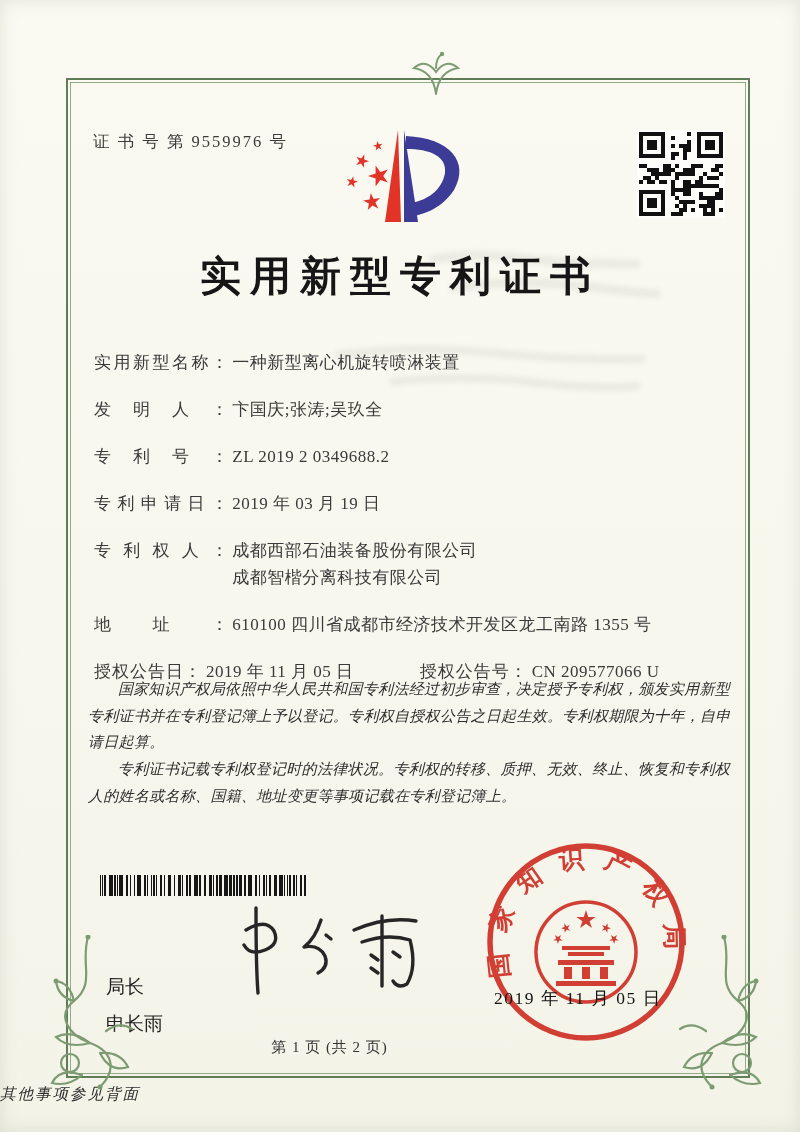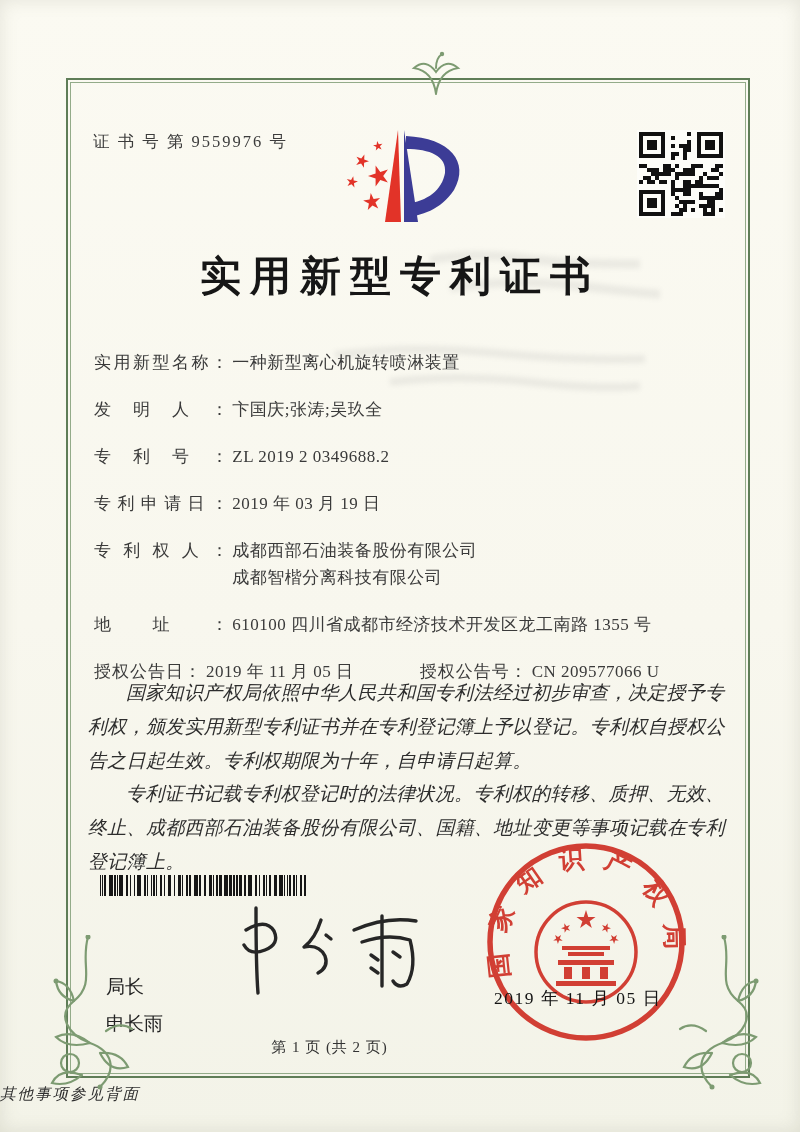--- a/index.html
+++ b/index.html
@@ -37,21 +37,21 @@
     vertical-align:top;color:#3a3a3a;
   }
   .fvalue{display:inline-block;vertical-align:top;white-space:pre-line;letter-spacing:.5px;}
   .grant-row{display:flex;gap:0;line-height:27px;margin-top:2px;}
   .glabel{letter-spacing:1px;}
   .gvalue{margin-left:4px;letter-spacing:.5px;}
   .gpair2{margin-left:66px;}
   
   .body-text{
     position:absolute;left:88px;top:676px;width:648px;
-    font-size:19px;line-height:1.78;font-style:italic;color:#2d2d2d;letter-spacing:.3px;
+    font-size:15px;line-height:1.78;font-style:italic;color:#2d2d2d;letter-spacing:.3px;
   }
   .body-text p{margin:0;text-indent:2em;}
   
   .barcode{position:absolute;left:100px;top:875px;}
   
   .officer{position:absolute;left:106px;top:968px;font-family:"Liberation Sans","DejaVu Sans",sans-serif;
     font-size:19px;color:#222;line-height:37px;}
   .signature{position:absolute;left:222px;top:898px;}
   
   .seal{position:absolute;left:484px;top:840px;opacity:.93;}
@@ -271,21 +271,21 @@
     <div class="grant-row">
       <span class="glabel">授权公告日：</span>
       <span class="gvalue">2019 年 11 月 05 日</span>
       <span class="glabel gpair2">授权公告号：</span>
       <span class="gvalue">CN 209577066 U</span>
     </div>
   </div>
 
   <div class="body-text">
     <p>国家知识产权局依照中华人民共和国专利法经过初步审查，决定授予专利权，颁发实用新型专利证书并在专利登记簿上予以登记。专利权自授权公告之日起生效。专利权期限为十年，自申请日起算。</p>
-    <p>专利证书记载专利权登记时的法律状况。专利权的转移、质押、无效、终止、成都西部石油装备股份有限公司、国籍、地址变更等事项记载在专利登记簿上。</p>
+    <p>专利证书记载专利权登记时的法律状况。专利权的转移、质押、无效、终止、恢复和专利权人的姓名或名称、国籍、地址变更等事项记载在专利登记簿上。</p>
   </div>
 
   <svg class="barcode" width="212" height="21">
     <g id="barcode-bars" fill="#161616">
         <rect x="0" y="0" width="1" height="21"></rect>
         <rect x="2" y="0" width="1" height="21"></rect>
         <rect x="4" y="0" width="2" height="21"></rect>
         <rect x="9" y="0" width="4" height="21"></rect>
         <rect x="14" y="0" width="2" height="21"></rect>
         <rect x="17" y="0" width="1" height="21"></rect>

